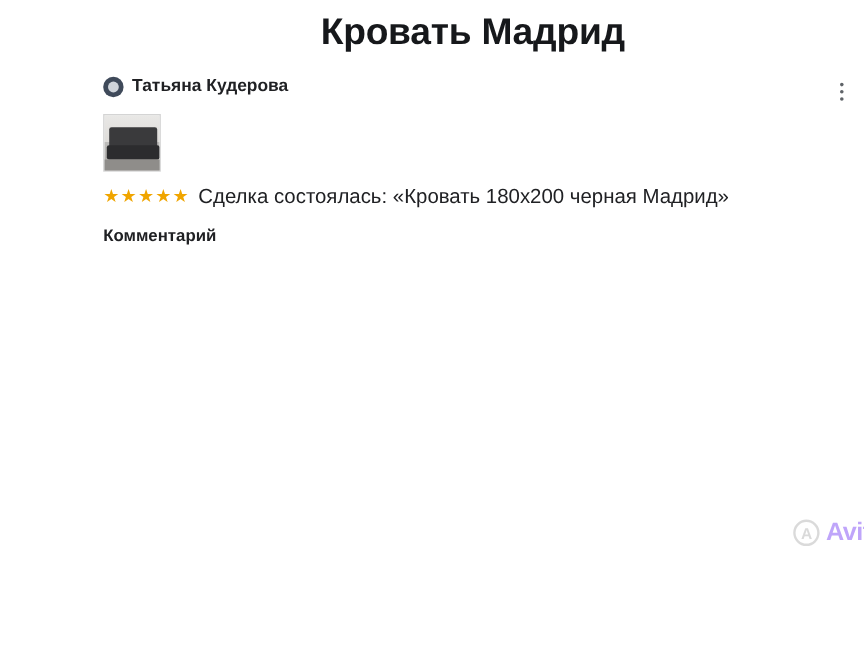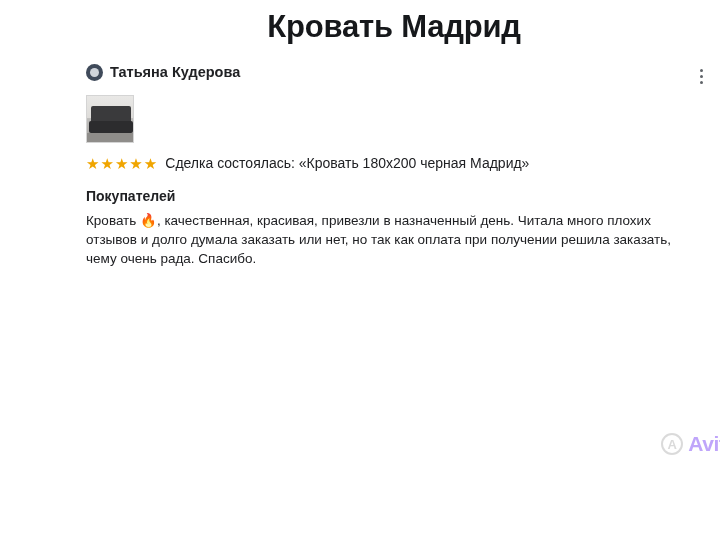--- a/index.html
+++ b/index.html
@@ -162,21 +162,21 @@
   }
   .stars {
     display: flex;
     gap: 1px;
     color: #f0a500;
     font-size: 15px;
     line-height: 15px;
     letter-spacing: 0px;
   }
   .deal-text {
-    font-size: 14px;
+    font-size: 17px;
     color: #202124;
     line-height: 17px;
   }
   
   .comment-title {
     margin-top: 15px;
     font-size: 14px;
     font-weight: bold;
     color: #202124;
     line-height: 18px;
@@ -256,22 +256,21 @@
       <div class="stars">
         <span>★</span>
         <span>★</span>
         <span>★</span>
         <span>★</span>
         <span>★</span>
       </div>
       <div class="deal-text">Сделка состоялась: «Кровать 180х200 черная Мадрид»</div>
     </div>
 
-    <div class="comment-title">Покупателей</div>
-    <div class="comment-body">Кровать 🔥, качественная, красивая, привезли в назначенный день. Читала много плохих отзывов и долго думала заказать или нет, но так как оплата при получении решила заказать, чему очень рада. Спасибо.</div>
+    <div class="comment-title">Комментарий</div>
 
   </div>
 
   <div class="watermark">
     <div class="wm-circle">A</div>
     <div class="wm-text">Avito</div>
   </div>
 
 </div>
 

